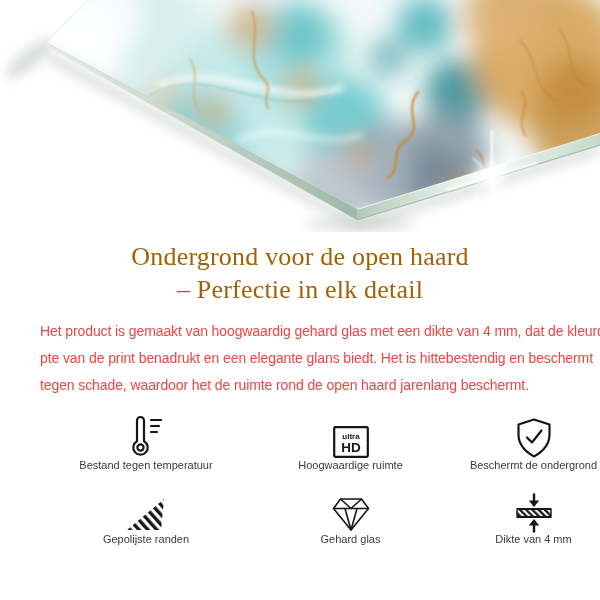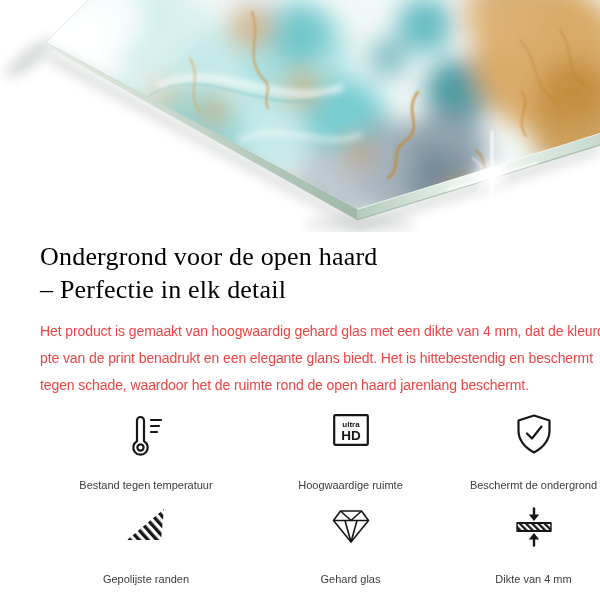--- a/index.html
+++ b/index.html
@@ -5,35 +5,35 @@
   html,body{margin:0;padding:0}
   body{
     width:600px;height:600px;background:#ffffff;overflow:hidden;
     font-family:"Liberation Sans","DejaVu Sans",sans-serif;
   }
   .hero{position:relative;width:600px;height:232px;background:#ffffff}
   .hero svg{display:block}
   .content{padding:0 40px}
   .title{
     font-family:"Liberation Serif","DejaVu Serif",serif;
-    font-weight:400;font-size:26px;line-height:33px;color:#000000;
-    margin:8px 0 0;white-space:pre-line;letter-spacing:.2px;
+    font-weight:400;font-size:26px;line-height:33px;color:#a16207;
+    margin:8px 0 0;white-space:pre-line;letter-spacing:.2px;text-align:center;
   }
   .desc{
     margin-top:12px;font-size:14px;line-height:27px;color:#ef4444;
     white-space:pre;letter-spacing:-.1px;
   }
   .features{
     margin-top:13px;
     display:grid;grid-template-columns:212px 197px 169px;
     row-gap:16px;justify-content:start;
   }
   .feature{display:flex;flex-direction:column;align-items:center}
-  .icon-box{height:46px;display:flex;align-items:flex-start;justify-content:center}
-  .feature .label{margin-top:20px;font-size:11px;color:#3b3b3b;white-space:nowrap}
+  .icon-box{height:46px;display:flex;align-items:flex-end;justify-content:center}
+  .feature .label{margin-top:0;font-size:11px;color:#3b3b3b;white-space:nowrap}
   .ic{stroke:#161616;fill:none;stroke-width:2.2;stroke-linecap:round;stroke-linejoin:round}
   .ic-thin{stroke:#161616;fill:none;stroke-width:1.6;stroke-linejoin:round}
   .hd-text{fill:#161616;font-family:"Liberation Sans",sans-serif;font-weight:bold}
 </style>
 </head>
 <body>
 
 <div class="hero">
   <svg viewBox="0 0 600 232" width="600" height="232">
     <defs>

